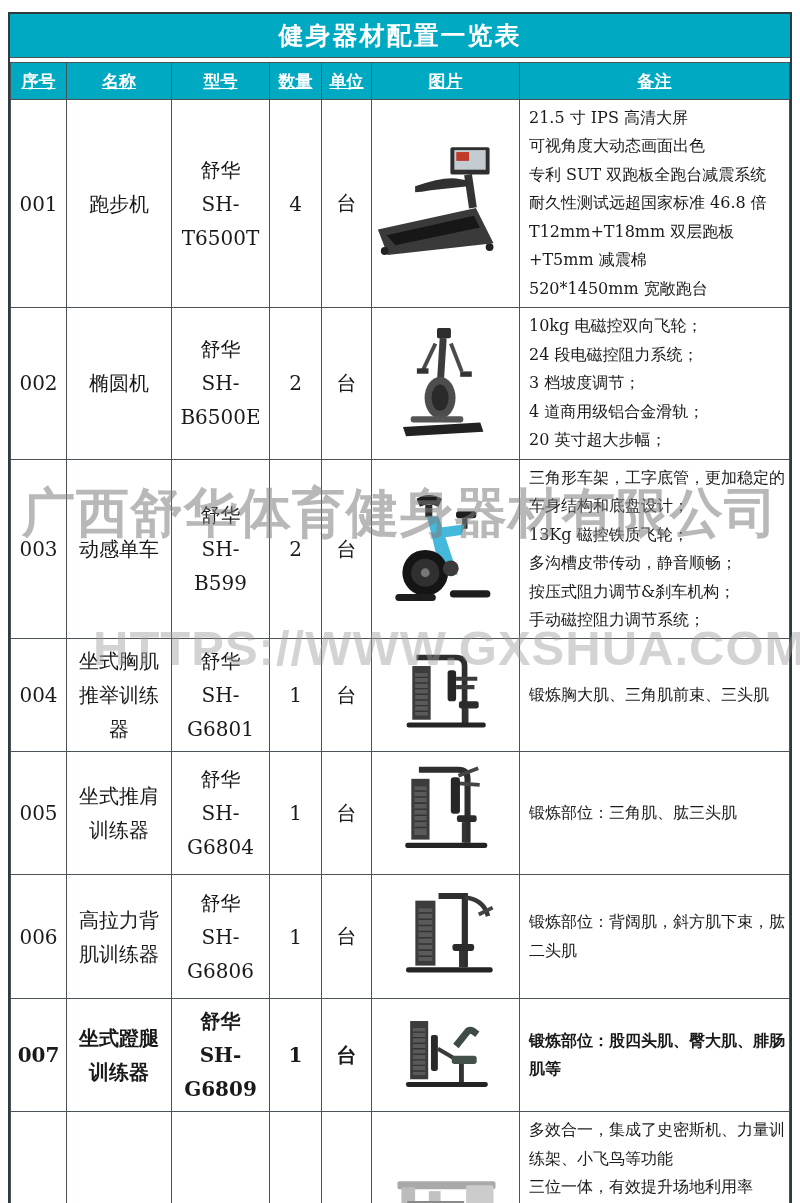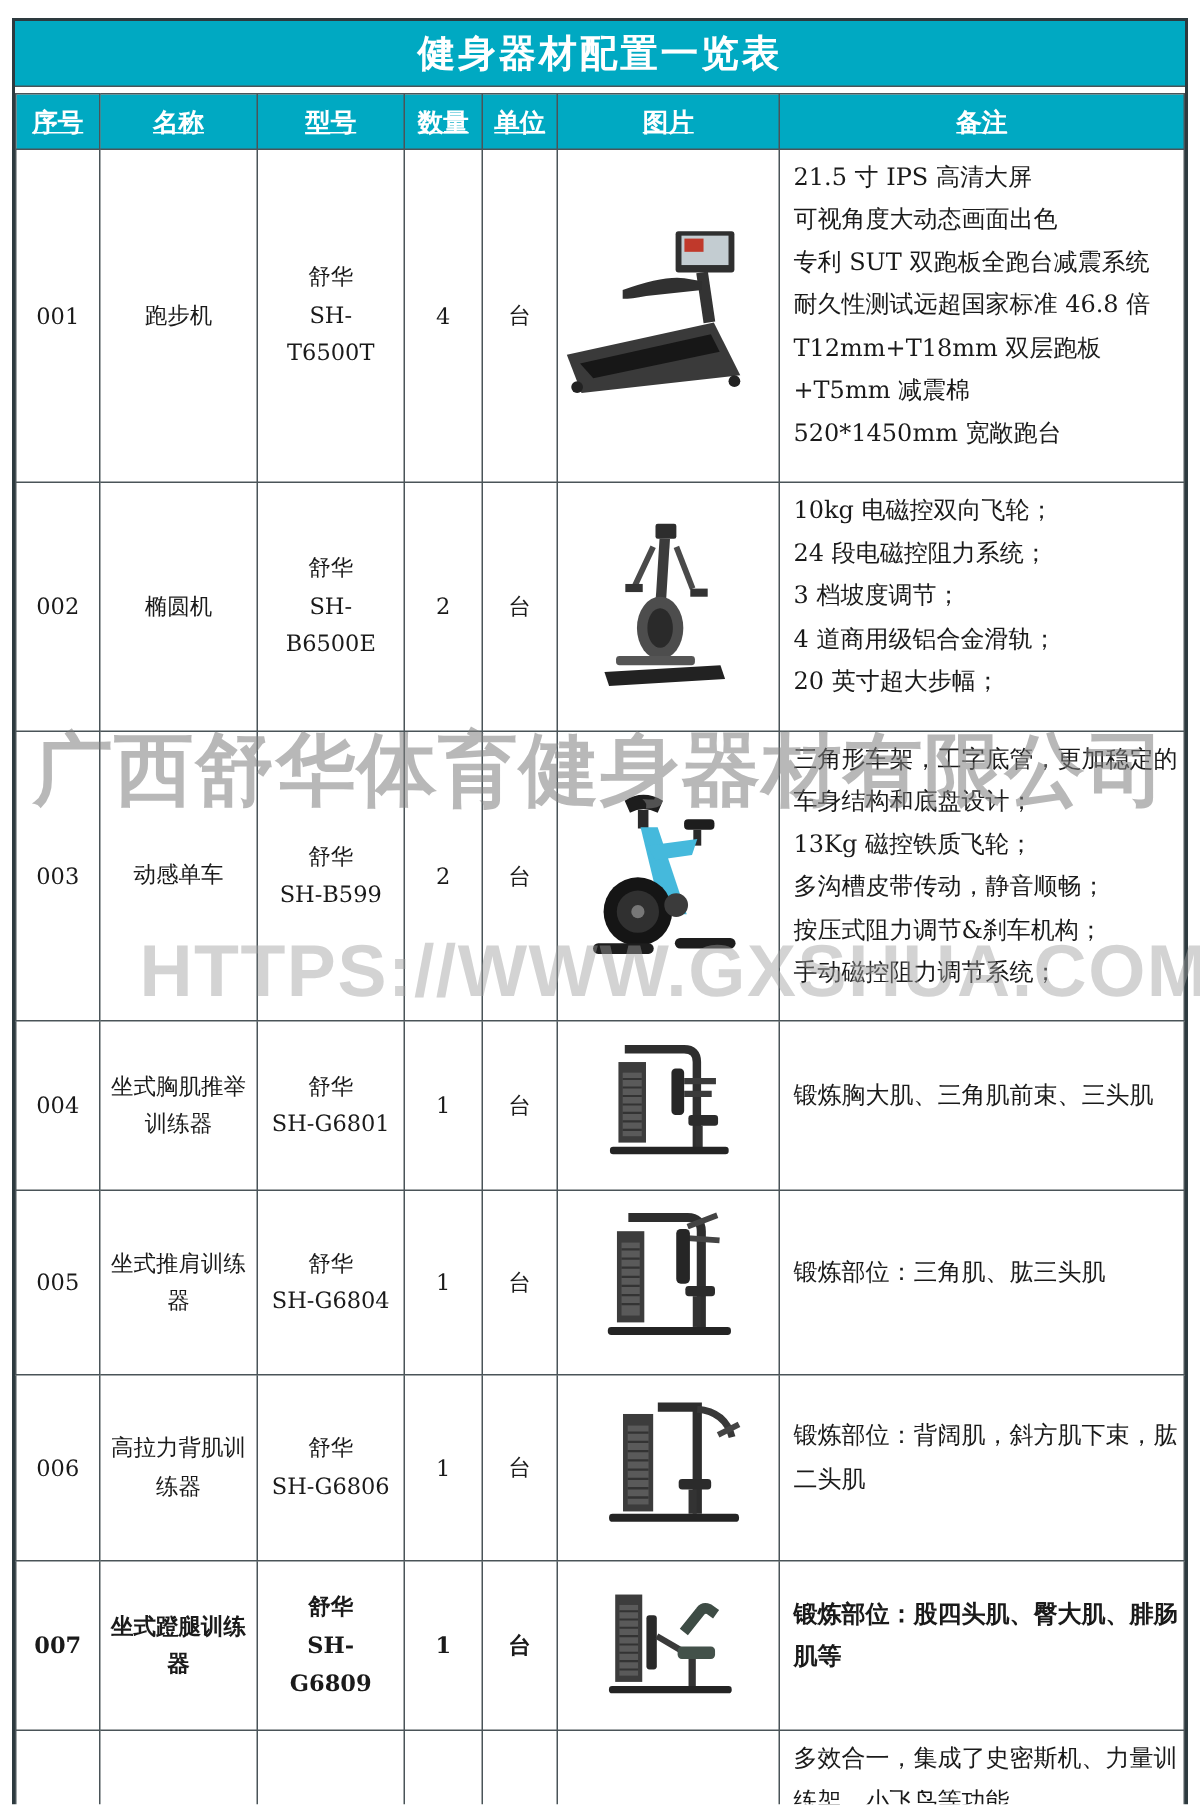--- a/index.html
+++ b/index.html
@@ -14,24 +14,24 @@
   .title-bar{height:44px;background:var(--teal);border-bottom:1px solid var(--grid);
     display:flex;align-items:center;justify-content:center;
     font-family:Liberation Sans, sans-serif;font-weight:bold;font-size:25px;color:#fff;letter-spacing:2px;}
   .title-gap{height:4px;background:#fff;}
   table{width:100%;border-collapse:collapse;table-layout:fixed;}
   col.c1{width:56px;}col.c2{width:105px;}col.c3{width:98px;}col.c4{width:52px;}
   col.c5{width:50px;}col.c6{width:148px;}
   th,td{border:1px solid var(--grid);vertical-align:middle;}
   thead th{height:37px;background:var(--teal);color:#fff;
     font-family:"Liberation Sans",sans-serif;font-weight:bold;font-size:17px;text-decoration:underline;}
-  td{font-size:15px;color:#1a1a1a;text-align:center;}
+  td{font-size:20px;color:#1a1a1a;text-align:center;}
   td.c-name,td.c-model{padding:0 6px;line-height:1.7;}
   td.c-model,.pre{white-space:pre-line;}
-  td.c-remark{text-align:left;padding:4px 4px 18px 9px;line-height:1.78;white-space:pre-line;font-size:16px;}
+  td.c-remark{text-align:left;padding:4px 4px 4px 9px;line-height:1.78;white-space:pre-line;font-size:16px;}
   tbody tr:nth-child(1){height:150px;} tbody tr:nth-child(2){height:125px;}
   tbody tr:nth-child(3){height:142px;} tbody tr:nth-child(4){height:113px;}
   tbody tr:nth-child(5){height:123px;} tbody tr:nth-child(6){height:124px;}
   tbody tr:nth-child(7){height:113px;font-weight:bold;} tbody tr:nth-child(8){height:211px;}
   .img-box{display:flex;align-items:center;justify-content:center;width:100%;}
   .img-box svg{width:100%;height:100%;}
   tbody tr:nth-child(1) .img-box{height:142px;} tbody tr:nth-child(2) .img-box{height:116px;}
   tbody tr:nth-child(3) .img-box{height:132px;} tbody tr:nth-child(4) .img-box{height:106px;}
   tbody tr:nth-child(5) .img-box{height:114px;} tbody tr:nth-child(6) .img-box{height:116px;}
   tbody tr:nth-child(7) .img-box{height:104px;} tbody tr:nth-child(8) .img-box{height:196px;}

